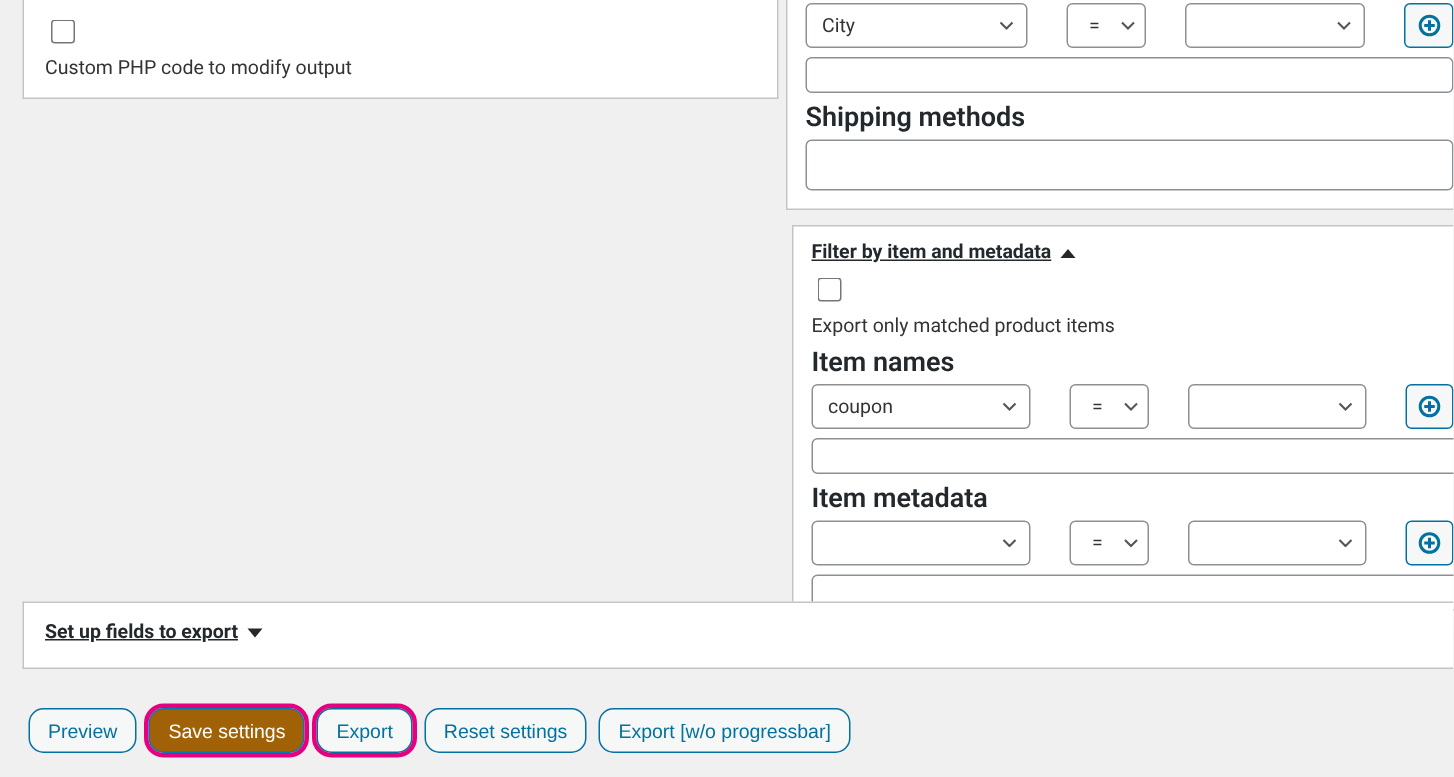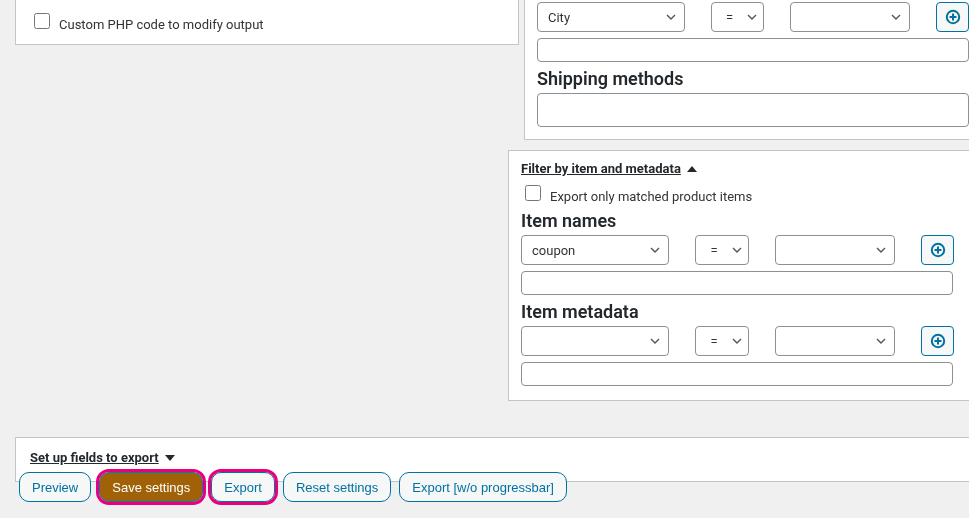--- a/index.html
+++ b/index.html
@@ -20,23 +20,24 @@
     left: 15px;
     top: 0;
     width: 504px;
     border: 1px solid #c3c4c7;
     border-top: none;
     background: #fff;
     padding: 8px 10px 10px 14px;
   }
   .checkbox-row {
     display: flex;
-    align-items: flex-end;
+    align-items: flex-start;
     gap: 6px;
     margin: 2px 0;
+    flex-direction: column;
   }
   .checkbox-row input[type=checkbox] {
     width: 16px; height: 16px;
     border: 1px solid #8c8f94;
     border-radius: 3px;
     cursor: pointer;
   }
   .checkbox-row label { cursor: default; font-size: 13px; color:#333; }
 
   .right-panel {
@@ -90,21 +91,21 @@
     height: 24px;
     border: 1px solid #8c8f94;
     border-radius: 4px;
     background: #fff;
     cursor: text;
   }
   .textarea.tall { height: 34px; }
 
   .right-panel-2 {
     position: absolute;
-    left: 508px;
+    left: 528px;
     top: 150px;
     right: 0;
     border: 1px solid #c3c4c7;
     border-right: none;
     background: #fff;
     padding: 10px 0 14px 12px;
   }
   .section-title {
     font-weight: 700;
     text-decoration: underline;
@@ -132,21 +133,20 @@
 
   .fields-panel {
     position: absolute;
     left: 15px;
     top: 401px;
     right: 0;
     border: 1px solid #c3c4c7;
     border-right: none;
     background: #fff;
     padding: 12px 14px;
-    margin-top: 36px;
   }
 
   .button-row {
     position: absolute;
     left: 19px;
     top: 472px;
     display: flex;
     gap: 8px;
     align-items: center;
   }

